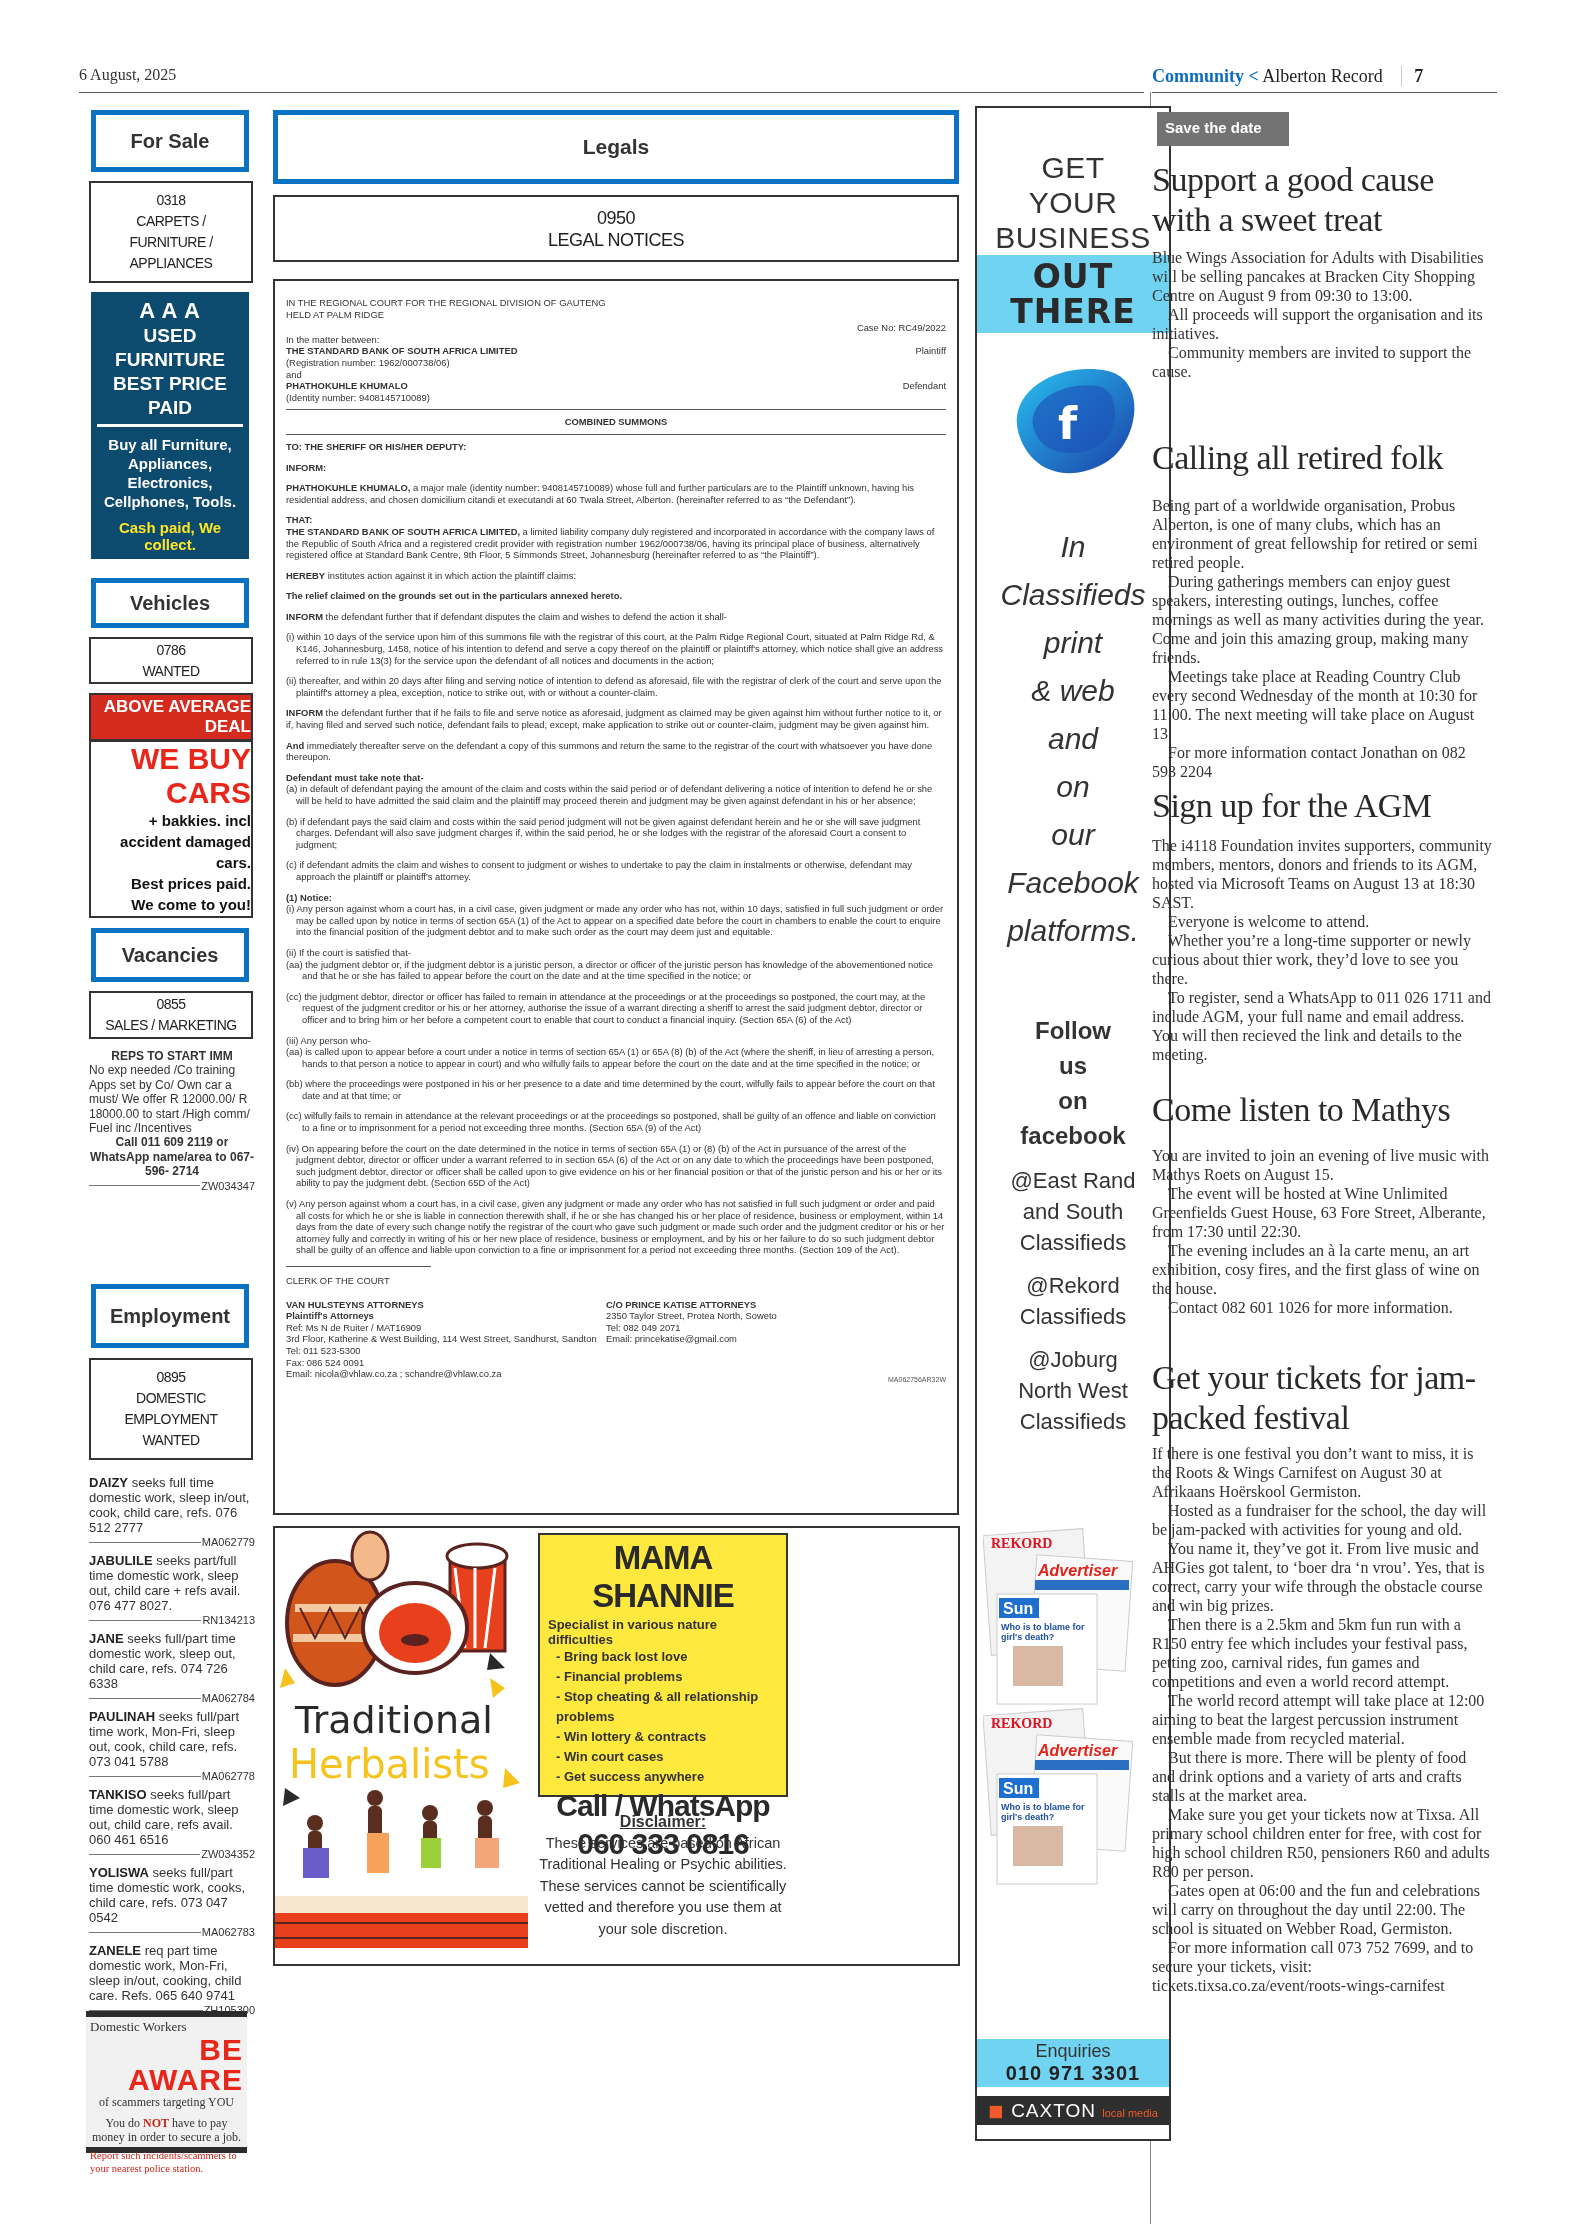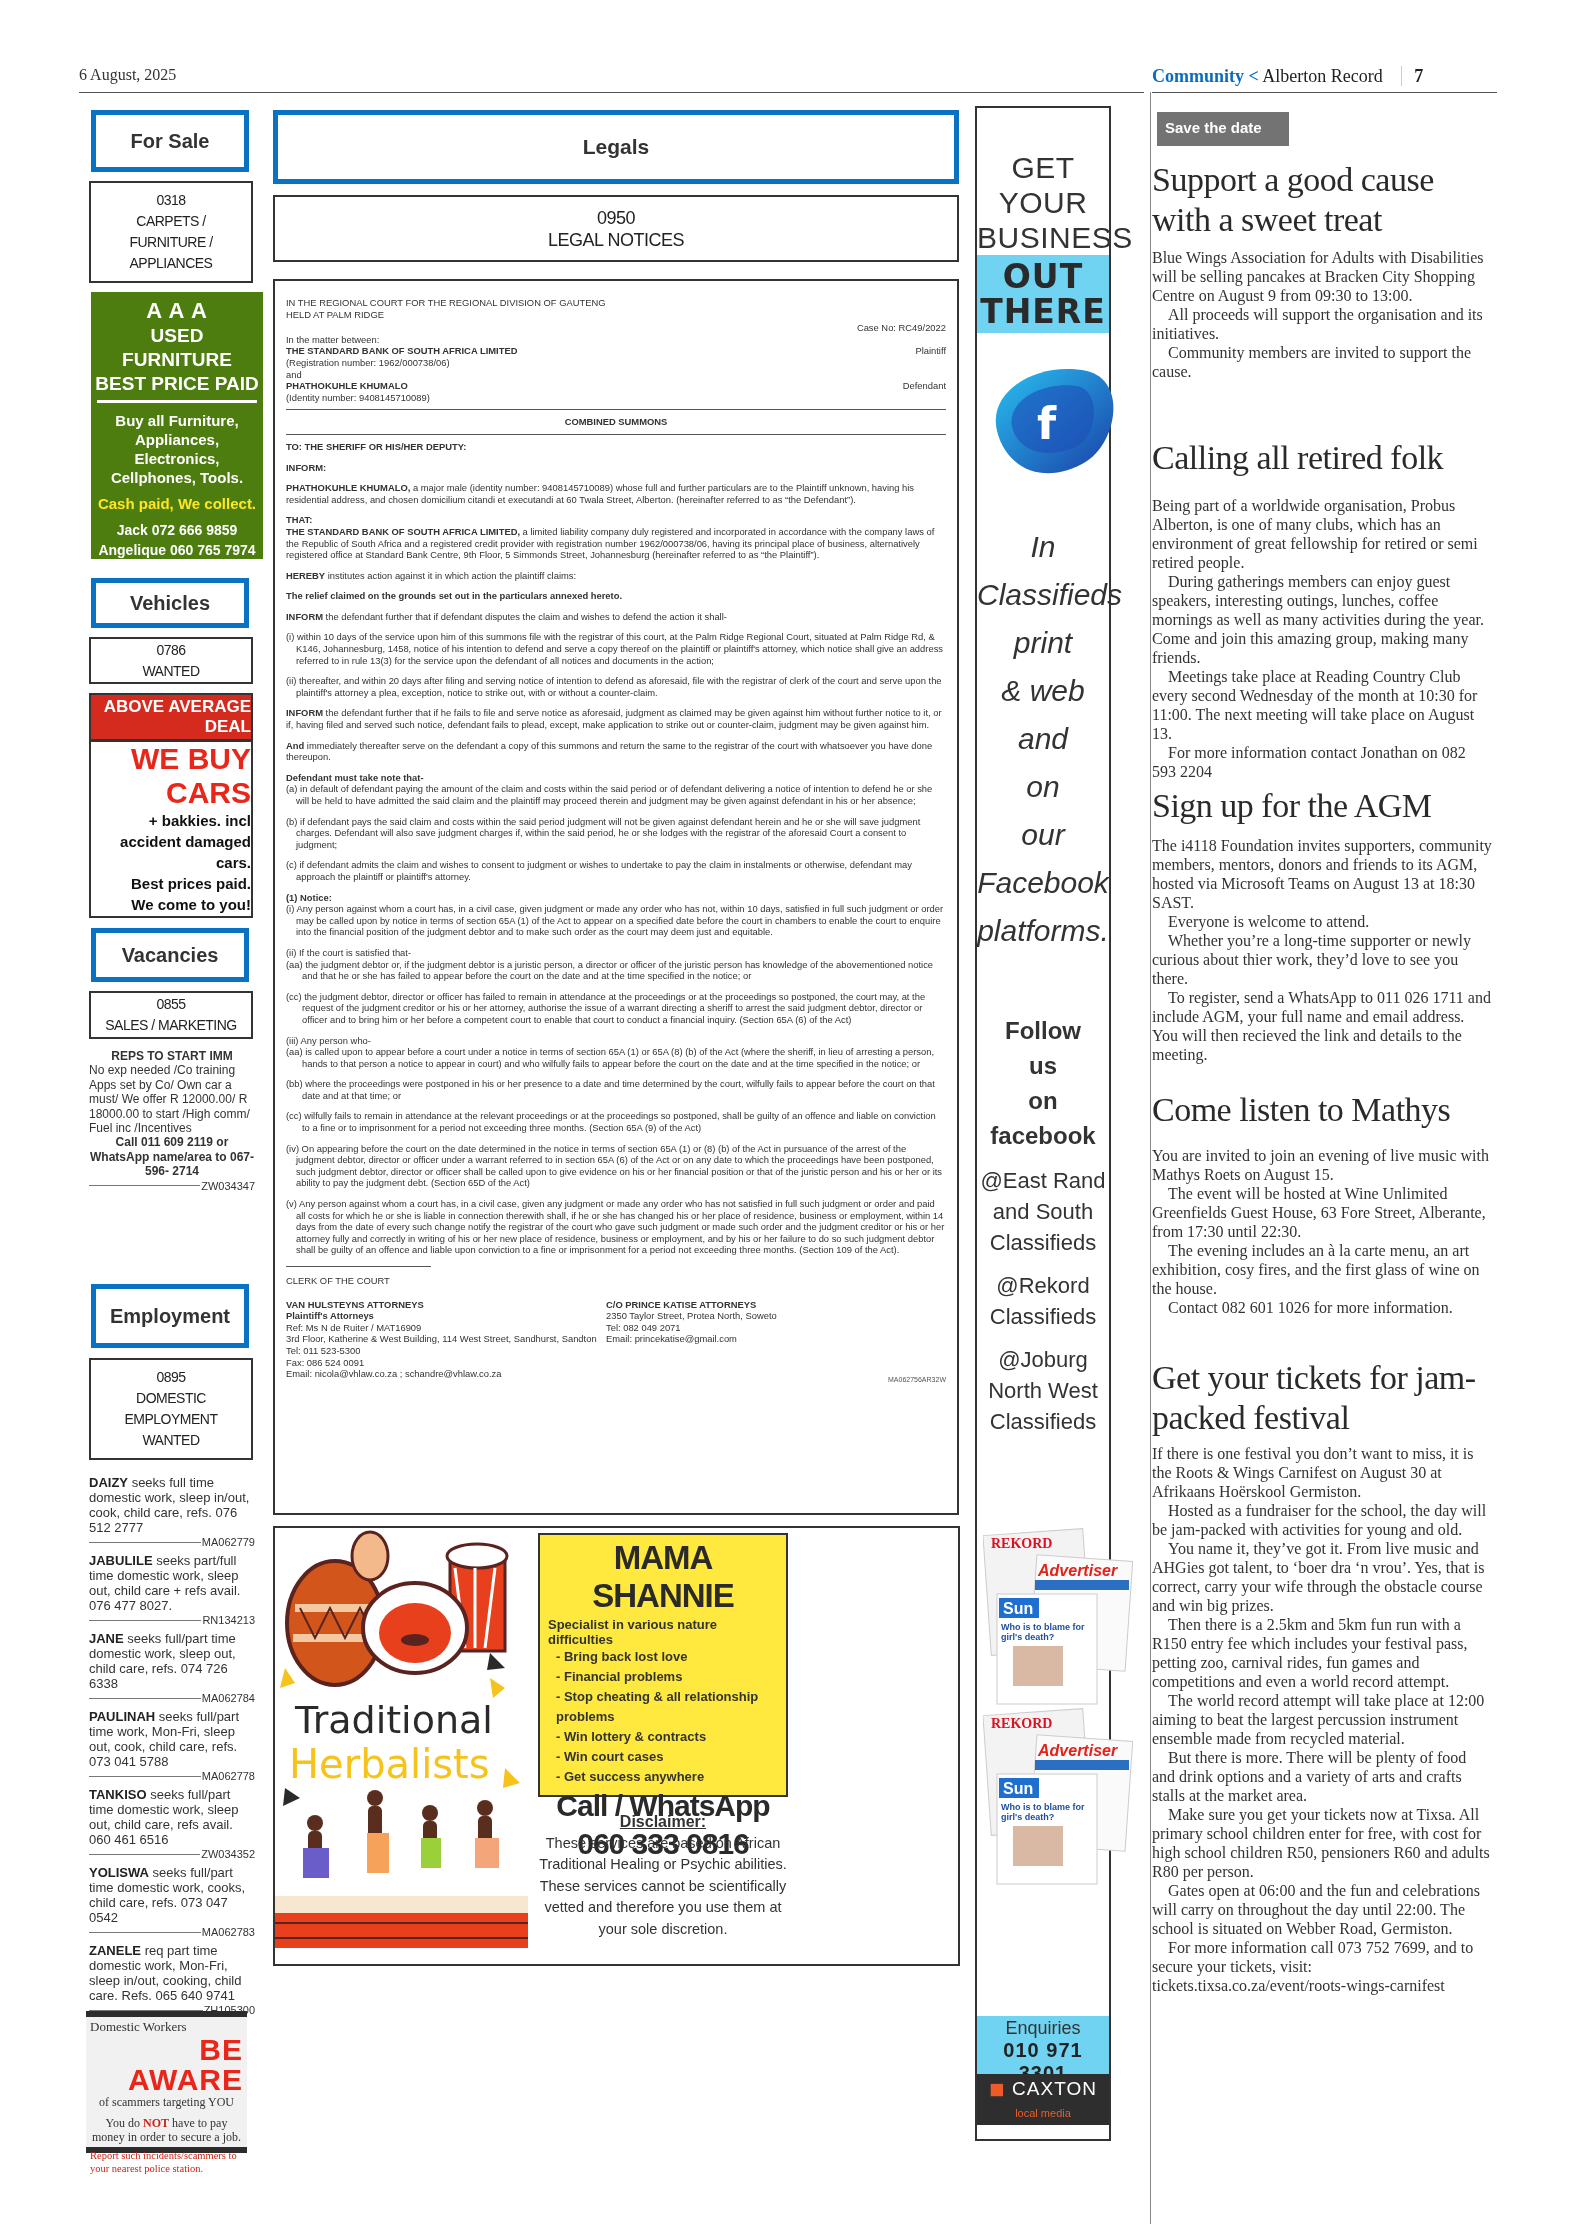--- a/index.html
+++ b/index.html
@@ -8,21 +8,21 @@
 .date{left:79px;top:66px;font-family:"Liberation Serif",serif;font-size:16px;color:#333}
 .topline{left:79px;top:92px;width:1065px;border-top:1px solid #555}
 .topline2{left:1152px;top:92px;width:345px;border-top:1px solid #555}
 .vline{left:1150px;top:92px;height:2132px;border-left:1px solid #888}
 .masthead{left:1152px;top:66px;font-family:"Liberation Serif",serif;font-size:18px}
 .masthead .comm{color:#0a6bbf;font-weight:bold}
 .masthead .pg{font-weight:bold;margin-left:14px;padding-left:12px;border-left:1px solid #ccc}
 .catbox{border:5px solid #0a72c2;display:flex;align-items:center;justify-content:center;font-weight:bold;font-size:20px;color:#333}
 .clsbox{border:2px solid #333;text-align:center;font-family:"Liberation Sans Narrow","Liberation Sans",sans-serif;font-size:14px;line-height:21px;color:#222;transform-origin:center;display:flex;flex-direction:column;justify-content:center}
 .clsbox span{display:block;letter-spacing:-0.5px}
-.aaa{left:91px;top:292px;width:172px;height:267px;background:#4d7c0f;color:#fff;text-align:center;font-weight:bold;padding:6px 4px}
+.aaa{left:91px;top:292px;width:158px;height:267px;background:#0c4a6e;color:#fff;text-align:center;font-weight:bold;padding:6px 4px}
 .aaa .t1{font-size:22px;line-height:26px;letter-spacing:1px}
 .aaa .t2{font-size:19px;line-height:24px}
 .aaa hr{border:0;border-top:3px solid #fff;margin:4px 2px 8px}
 .aaa .b{font-size:15px;line-height:19px}
 .aaa .y{color:#ffe625;font-size:15px;margin:8px 0}
 .aaa .c{font-size:14px;line-height:20px}
 .cars{left:89px;top:693px;width:164px;height:225px;border:2px solid #333;background:#fff;text-align:right;overflow:hidden}
 .cars .hdr{background:#d52b1e;color:#fff;font-weight:bold;font-size:17px;padding:2px 0;border-bottom:3px solid #333;font-family:"Liberation Sans Narrow","Liberation Sans",sans-serif}
 .cars .big{color:#e8261a;font-weight:bold;font-size:30px;line-height:34px;font-family:"Liberation Sans Narrow","Liberation Sans",sans-serif}
 .cars .mid{font-weight:bold;font-size:15px;line-height:21px;color:#111}
@@ -51,21 +51,21 @@
 .legal .code{text-align:right;font-size:7px;color:#555;margin-top:-6px}
 .herb{left:273px;top:1526px;width:687px;height:440px;border:2px solid #333;background:#fff}
 .herbimg{left:0;top:0;width:253px;height:420px;overflow:hidden}
 .mama{left:263px;top:5px;width:250px;height:264px;background:#ffe93f;border:2px solid #333;padding:4px 8px;font-family:"Liberation Sans",sans-serif}
 .mama .t{font-weight:bold;font-size:33px;text-align:center;color:#2a2a2a;letter-spacing:-1px;font-family:"Liberation Sans Narrow","Liberation Sans",sans-serif}
 .mama .sp{font-size:13px;font-weight:bold;color:#333;margin-top:2px}
 .mama .li{font-size:13px;font-weight:bold;color:#333;line-height:20px;padding-left:8px}
 .mama .cw{font-size:30px;font-weight:bold;text-align:center;color:#2a2a2a;line-height:38px;font-family:"Liberation Sans Narrow","Liberation Sans",sans-serif;letter-spacing:-1px}
 .disc{left:263px;top:283px;width:250px;text-align:center;font-size:14.5px;line-height:21.5px;color:#333}
 .disc .h{font-weight:bold;text-decoration:underline;font-size:16px}
-.fb{left:975px;top:106px;width:136px;height:2035px;border:2px solid #333;text-align:center;background:#fff}
+.fb{left:975px;top:106px;width:196px;height:2035px;border:2px solid #333;text-align:center;background:#fff}
 .fb .get{font-size:30px;line-height:35px;color:#333;margin-top:42px;letter-spacing:0.5px}
 .fb .out{background:#6fd3f1;color:#2a2a2a;font-weight:bold;font-size:33px;line-height:35px;padding:4px 0;font-family:"DejaVu Sans",sans-serif;letter-spacing:1px}
 .fb .it{font-style:italic;font-size:30px;line-height:48px;color:#333;margin-top:28px}
 .fb .fol{font-weight:bold;font-size:24px;line-height:35px;margin-top:58px;color:#333}
 .fb .pg{font-size:22px;line-height:31px;color:#333;margin-top:12px}
 .fb .enq{position:absolute;left:0;right:0;bottom:52px;background:#6fd3f1;padding:2px 0}
 .fb .enq .a{font-size:18px;color:#333}
 .fb .enq .b{font-size:20px;font-weight:bold;color:#222;letter-spacing:1px}
 .fb .cax{position:absolute;left:0;right:0;bottom:14px;background:#2e2e2e;color:#fff;font-size:19px;padding:3px 0;letter-spacing:1px}
 .fb .cax small{color:#f05a28;font-size:11px;letter-spacing:0}

